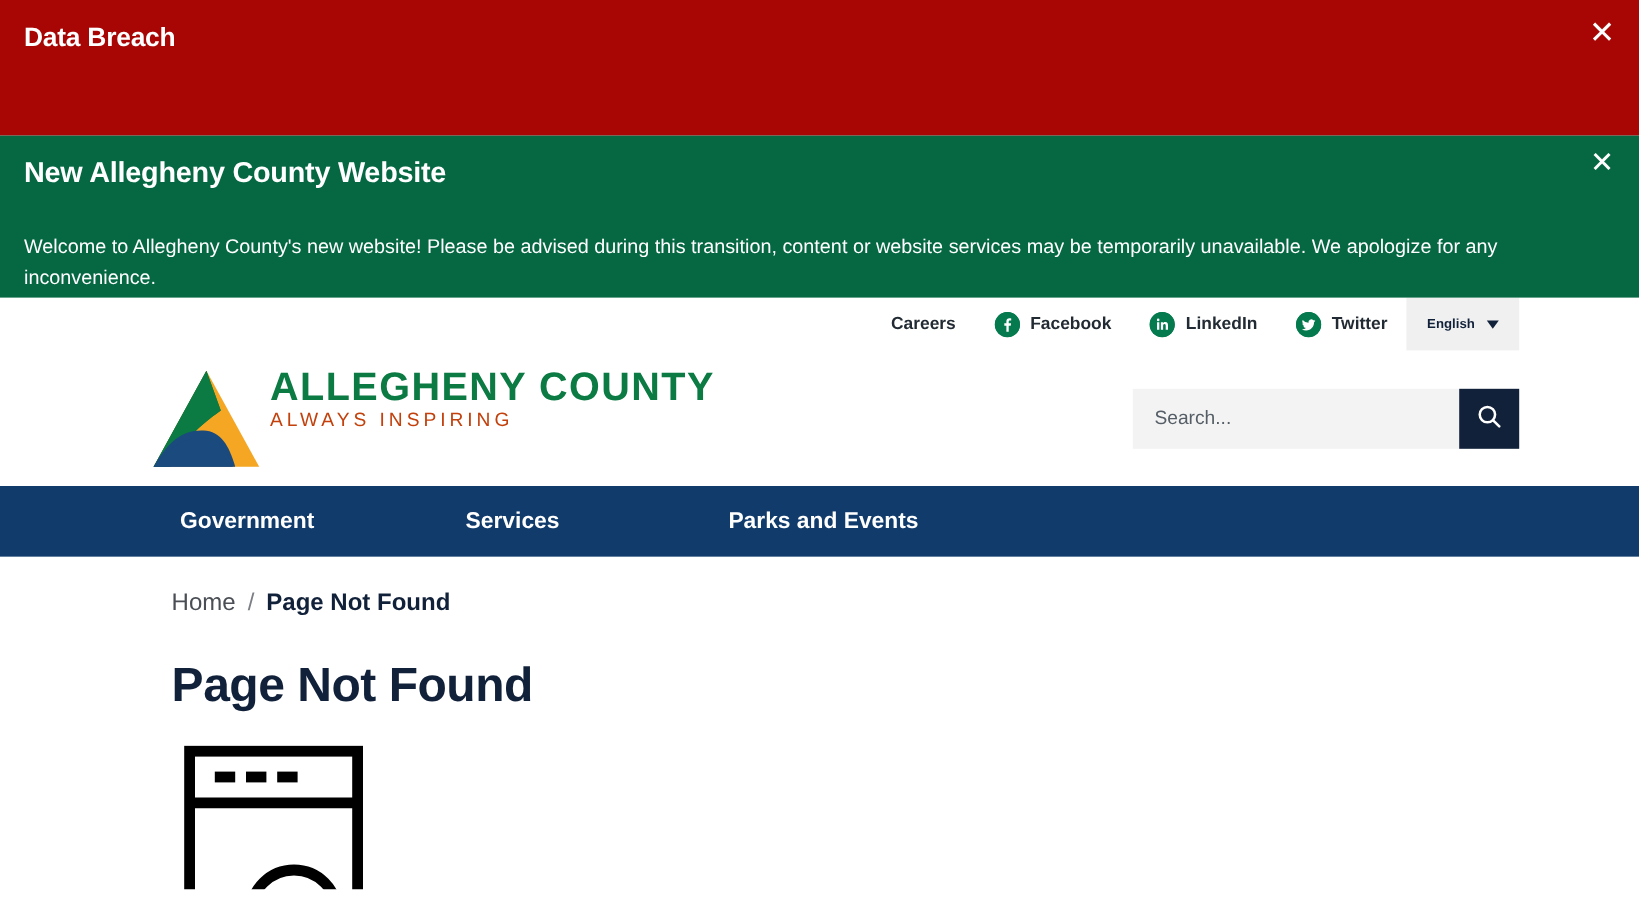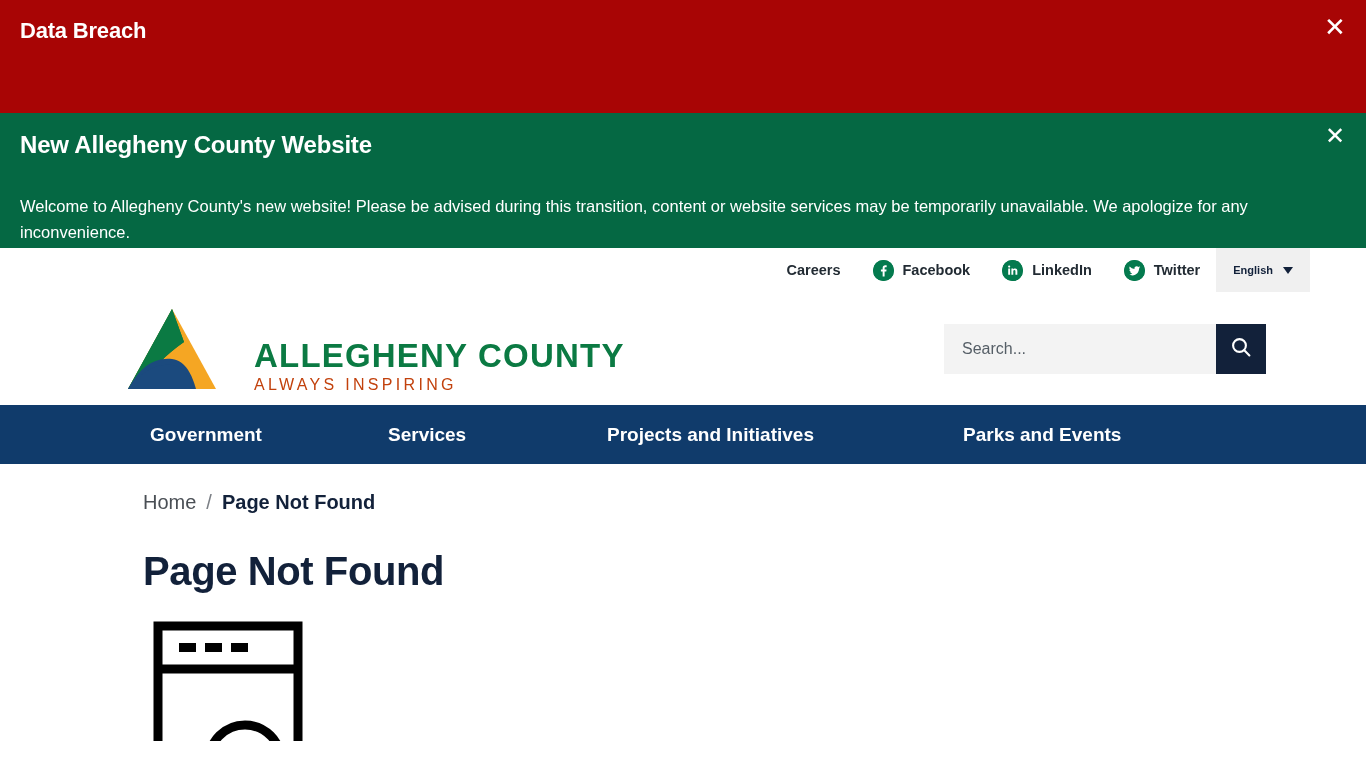--- a/index.html
+++ b/index.html
@@ -77,21 +77,21 @@
     font-size: 24px;
   }
 
   
   .utility-bar {
     height: 44px;
     background: #ffffff;
     display: flex;
     align-items: stretch;
     justify-content: flex-end;
-    padding-right: 56px;
+    padding-right: 100px;
     box-sizing: border-box;
   }
   .util-group {
     display: flex;
     align-items: center;
     gap: 0;
   }
   .util-link {
     display: flex;
     align-items: center;
@@ -141,22 +141,22 @@
     height: 113px;
     background: #ffffff;
     display: flex;
     align-items: center;
     justify-content: space-between;
     padding: 0 100px 0 126px;
     box-sizing: border-box;
   }
   .brand {
     display: flex;
-    align-items: flex-end;
-    gap: 36px;
+    align-items: flex-start;
+    gap: 7px;
     text-decoration: none;
   }
   .logo-mark { width: 92px; height: 88px; flex: none; display:block;}
   .wordmark { display: flex; flex-direction: column; gap: 5px; }
   .wordmark-main {
     font-size: 33px;
     letter-spacing: 1.2px;
     color: #0b7a43;
     font-weight: 600;
     line-height: 1;
@@ -333,21 +333,20 @@
             <line x1="15.3" y1="15.3" x2="20.4" y2="20.4" stroke-linecap="round"></line>
         </svg>
       </span>
     </button>
   </div>
 </header>
 
 <nav class="mainnav">
   <a class="nav-item n0" href="#">Government</a>
   <a class="nav-item n1" href="#">Services</a>
-  <a class="nav-item n2" href="#">Projects and Initiatives</a>
   <a class="nav-item n3" href="#">Parks and Events</a>
 </nav>
 
 <main class="content">
   <div class="breadcrumb">
     <a class="crumb-link" href="#">Home</a>
     <span class="crumb-sep">/</span>
     <span class="crumb-current">Page Not Found</span>
   </div>
 

